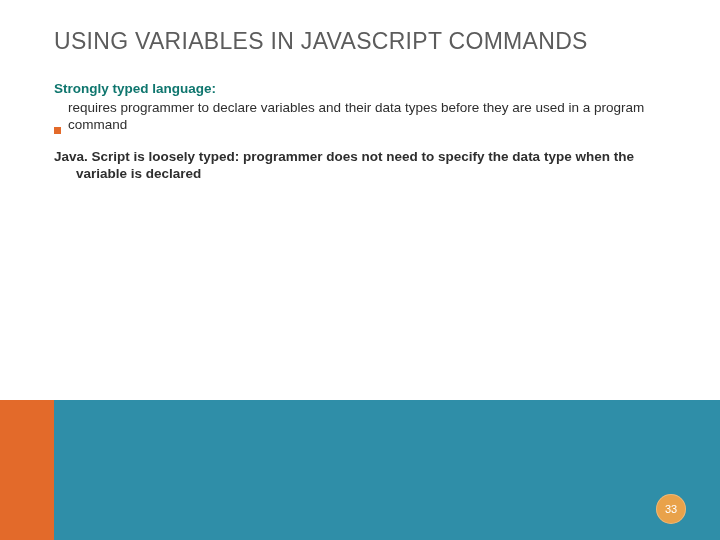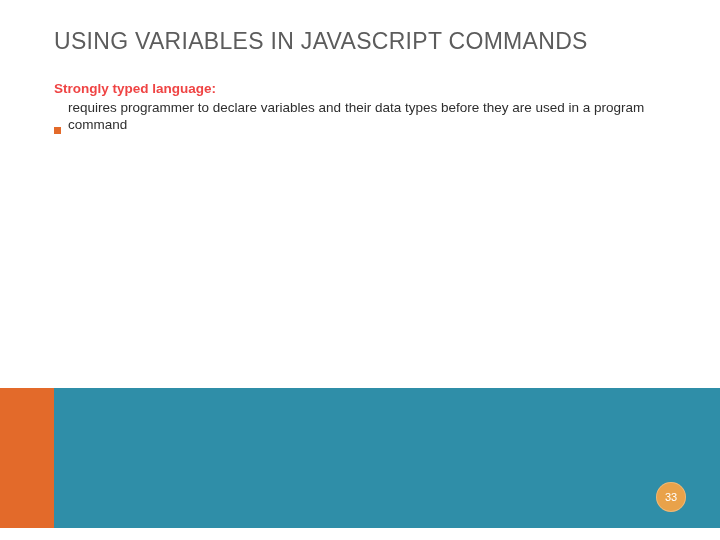--- a/index.html
+++ b/index.html
@@ -20,21 +20,21 @@
     font-size: 23px;
     font-weight: 400;
     letter-spacing: 0.3px;
     color: #5c5c5c;
     margin-bottom: 26px;
     text-transform: uppercase;
   }
   .subhead {
     font-size: 13.5px;
     font-weight: 700;
-    color: #ef4444;
+    color: #0f766e;
     margin-bottom: 3px;
   }
   .bullet-row {
     display: flex;
     align-items: flex-end;
     margin-bottom: 14px;
   }
   .bullet {
     width: 7px;
     height: 7px;
@@ -53,21 +53,21 @@
     font-weight: 700;
     color: #2e2e2e;
     line-height: 1.3;
     padding-left: 22px;
     text-indent: -22px;
     max-width: 580px;
   }
   .bottom-band {
     position: absolute;
     left: 0;
-    bottom: 12px;
+    bottom: 0;
     width: 720px;
     height: 140px;
     display: flex;
   }
   .band-orange {
     width: 54px;
     height: 100%;
     background: #e36a2a;
   }
   .band-teal {
@@ -100,20 +100,21 @@
   <div class="content">
     <h1 class="title">USING VARIABLES IN JAVASCRIPT COMMANDS</h1>
 
     <div class="subhead">Strongly typed language:</div>
 
     <div class="bullet-row">
       <div class="bullet"></div>
       <div class="bullet-text">requires programmer to declare variables and their  data types before they are used in a program command</div>
     </div>
 
+    <div class="para">Java. Script is loosely typed: programmer does not need to specify the data type when the variable is declared</div>
   </div>
 
   <div class="bottom-band">
     <div class="band-orange"></div>
     <div class="band-teal">
       <div class="pagenum">
         <span>33</span>
       </div>
     </div>
   </div>

